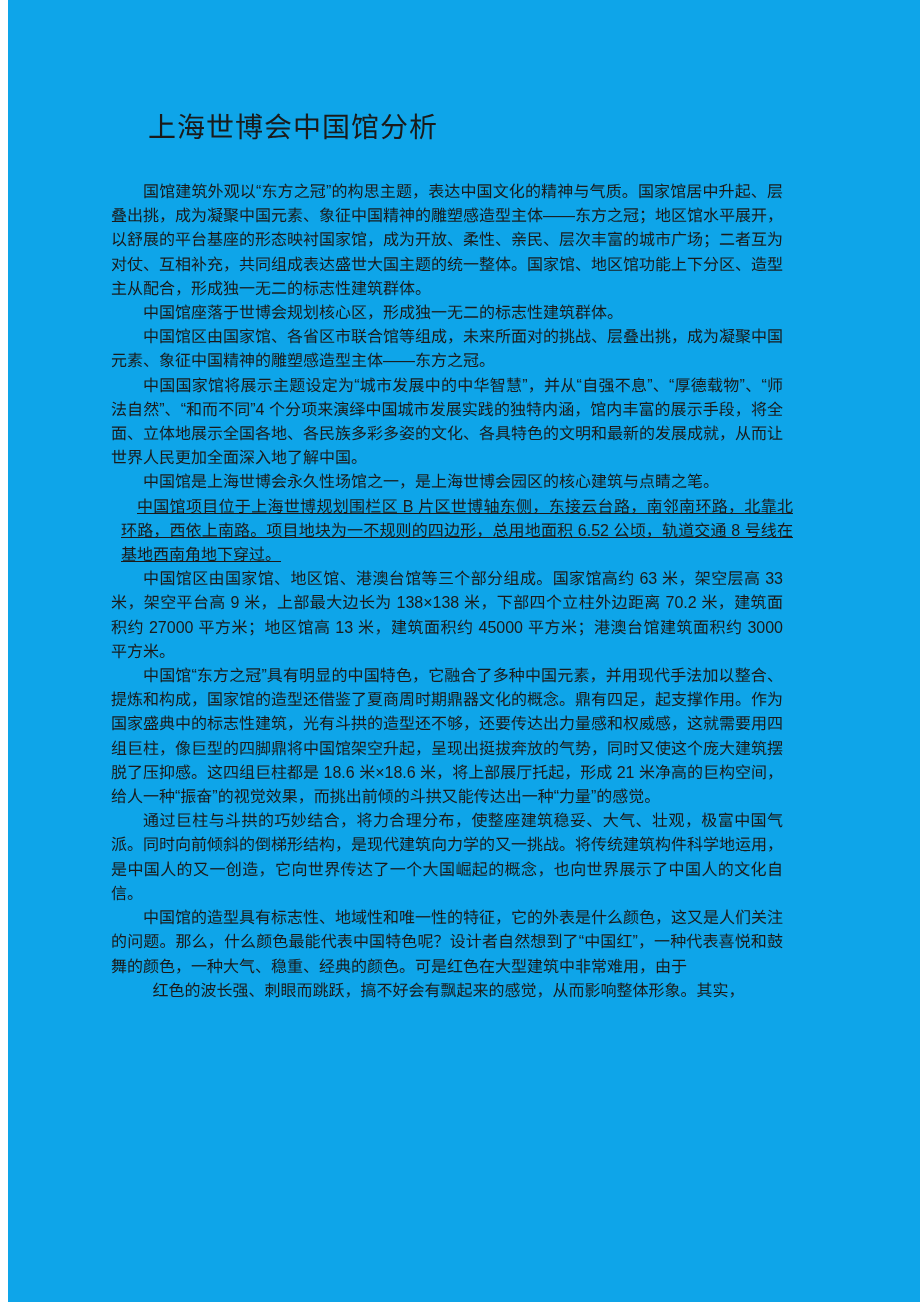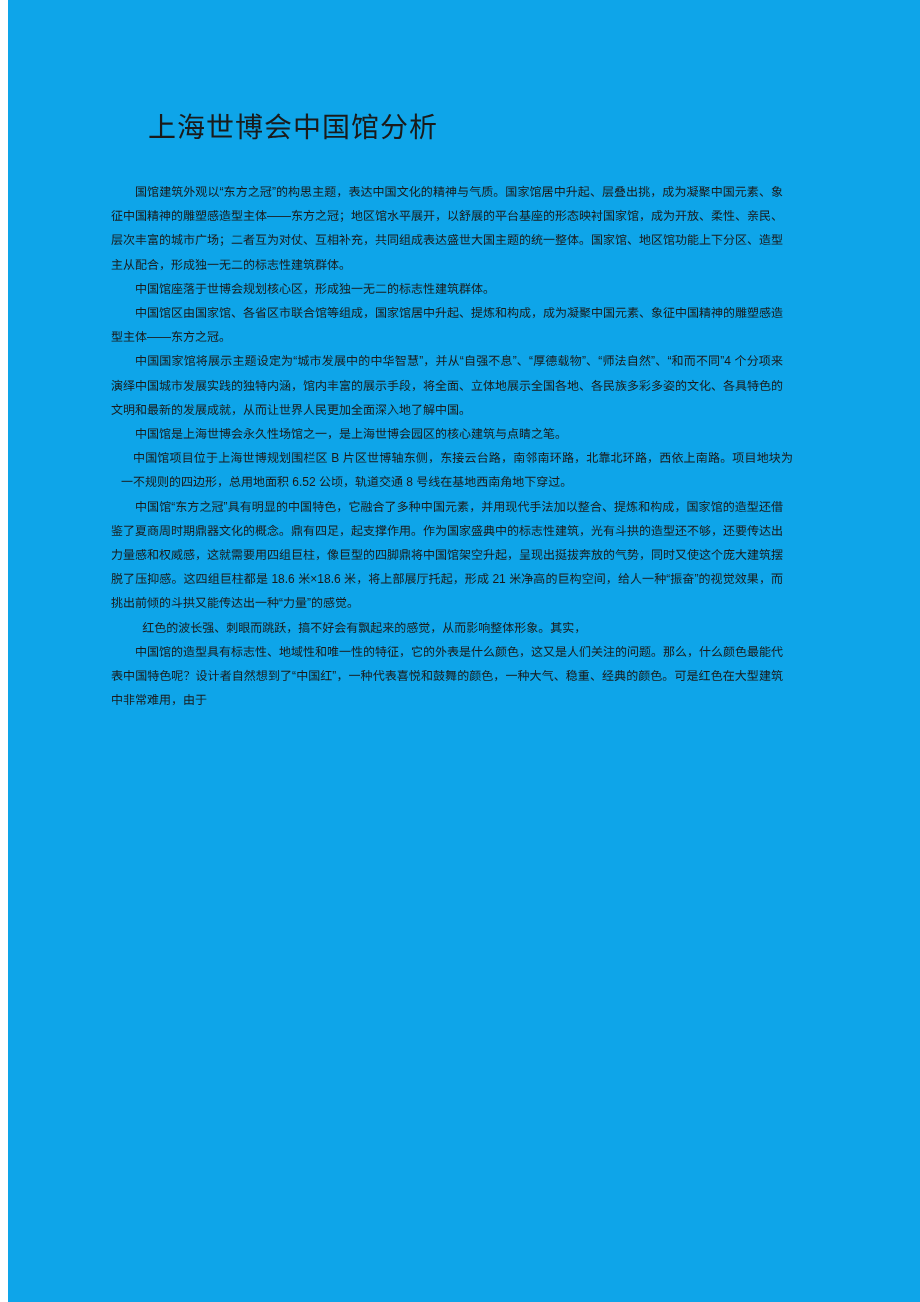--- a/index.html
+++ b/index.html
@@ -24,51 +24,54 @@
     font-weight: normal;
     line-height: 44px;
     margin: 0 0 30px 0;
     padding-left: 37px;
     color: #1a1a1a;
     letter-spacing: 1px;
   }
   .doc-body {
     width: 672px;
     font-family: "Liberation Sans", "Liberation Serif", serif;
-    font-size: 12px;
+    font-size: 16px;
     line-height: 24.2px;
     text-align: justify;
     text-justify: inter-ideograph;
     color: #1a1a1a;
   }
   .para {
     margin: 0;
     padding: 0;
     text-indent: 2em;
   }
   
   .para.offset {
     margin-left: 10px;
     margin-right: -10px;
     text-indent: 1em;
+    text-decoration: underline;
   }
   
   .para.deep-indent {
     text-indent: 2.6em;
   }
 </style>
 </head>
 <body>
 
 <div class="page">
   <h1 class="doc-title">上海世博会中国馆分析</h1>
   <div class="doc-body">
       <p class="para">国馆建筑外观以“东方之冠”的构思主题，表达中国文化的精神与气质。国家馆居中升起、层叠出挑，成为凝聚中国元素、象征中国精神的雕塑感造型主体——东方之冠；地区馆水平展开，以舒展的平台基座的形态映衬国家馆，成为开放、柔性、亲民、层次丰富的城市广场；二者互为对仗、互相补充，共同组成表达盛世大国主题的统一整体。国家馆、地区馆功能上下分区、造型主从配合，形成独一无二的标志性建筑群体。</p>
       <p class="para">中国馆座落于世博会规划核心区，形成独一无二的标志性建筑群体。</p>
-      <p class="para">中国馆区由国家馆、各省区市联合馆等组成，国家馆居中升起、提炼和构成，成为凝聚中国元素、象征中国精神的雕塑感造型主体——东方之冠。</p>
+      <p class="para">中国馆区由国家馆、各省区市联合馆等组成，未来所面对的挑战、层叠出挑，成为凝聚中国元素、象征中国精神的雕塑感造型主体——东方之冠。</p>
       <p class="para">中国国家馆将展示主题设定为“城市发展中的中华智慧”，并从“自强不息”、“厚德载物”、“师法自然”、“和而不同”4 个分项来演绎中国城市发展实践的独特内涵，馆内丰富的展示手段，将全面、立体地展示全国各地、各民族多彩多姿的文化、各具特色的文明和最新的发展成就，从而让世界人民更加全面深入地了解中国。</p>
       <p class="para">中国馆是上海世博会永久性场馆之一，是上海世博会园区的核心建筑与点睛之笔。</p>
       <p class="para offset">中国馆项目位于上海世博规划围栏区 B 片区世博轴东侧，东接云台路，南邻南环路，北靠北环路，西依上南路。项目地块为一不规则的四边形，总用地面积 6.52 公顷，轨道交通 8 号线在基地西南角地下穿过。</p>
+      <p class="para">中国馆区由国家馆、地区馆、港澳台馆等三个部分组成。国家馆高约 63 米，架空层高 33 米，架空平台高 9 米，上部最大边长为 138×138 米，下部四个立柱外边距离 70.2 米，建筑面积约 27000 平方米；地区馆高 13 米，建筑面积约 45000 平方米；港澳台馆建筑面积约 3000 平方米。</p>
       <p class="para">中国馆“东方之冠”具有明显的中国特色，它融合了多种中国元素，并用现代手法加以整合、提炼和构成，国家馆的造型还借鉴了夏商周时期鼎器文化的概念。鼎有四足，起支撑作用。作为国家盛典中的标志性建筑，光有斗拱的造型还不够，还要传达出力量感和权威感，这就需要用四组巨柱，像巨型的四脚鼎将中国馆架空升起，呈现出挺拔奔放的气势，同时又使这个庞大建筑摆脱了压抑感。这四组巨柱都是 18.6 米×18.6 米，将上部展厅托起，形成 21 米净高的巨构空间，给人一种“振奋”的视觉效果，而挑出前倾的斗拱又能传达出一种“力量”的感觉。</p>
+      <p class="para">通过巨柱与斗拱的巧妙结合，将力合理分布，使整座建筑稳妥、大气、壮观，极富中国气派。同时向前倾斜的倒梯形结构，是现代建筑向力学的又一挑战。将传统建筑构件科学地运用，是中国人的又一创造，它向世界传达了一个大国崛起的概念，也向世界展示了中国人的文化自信。</p>
+      <p class="para">中国馆的造型具有标志性、地域性和唯一性的特征，它的外表是什么颜色，这又是人们关注的问题。那么，什么颜色最能代表中国特色呢？设计者自然想到了“中国红”，一种代表喜悦和鼓舞的颜色，一种大气、稳重、经典的颜色。可是红色在大型建筑中非常难用，由于</p>
       <p class="para deep-indent">红色的波长强、刺眼而跳跃，搞不好会有飘起来的感觉，从而影响整体形象。其实，</p>
-      <p class="para">中国馆的造型具有标志性、地域性和唯一性的特征，它的外表是什么颜色，这又是人们关注的问题。那么，什么颜色最能代表中国特色呢？设计者自然想到了“中国红”，一种代表喜悦和鼓舞的颜色，一种大气、稳重、经典的颜色。可是红色在大型建筑中非常难用，由于</p>
     </div>
 </div>
 
 </body></html>

